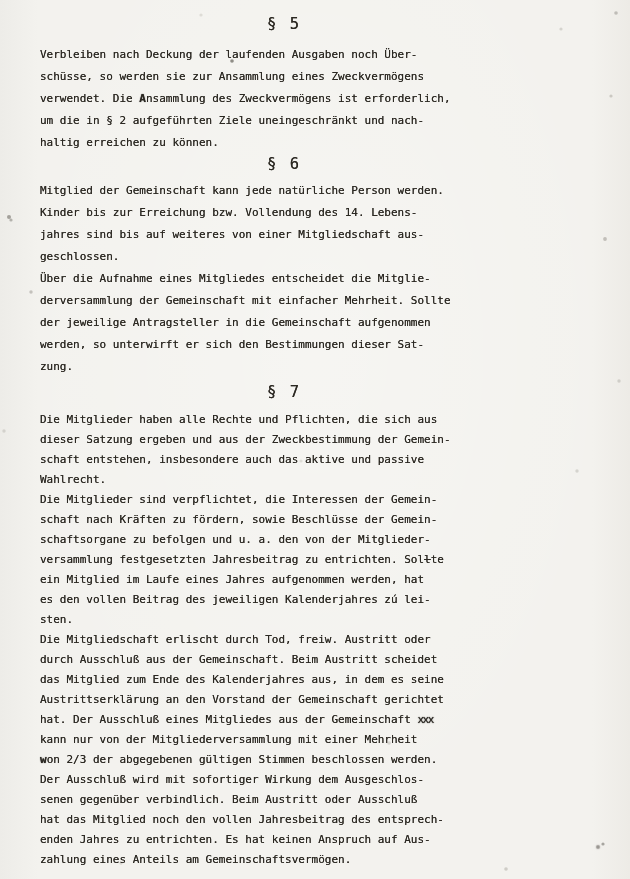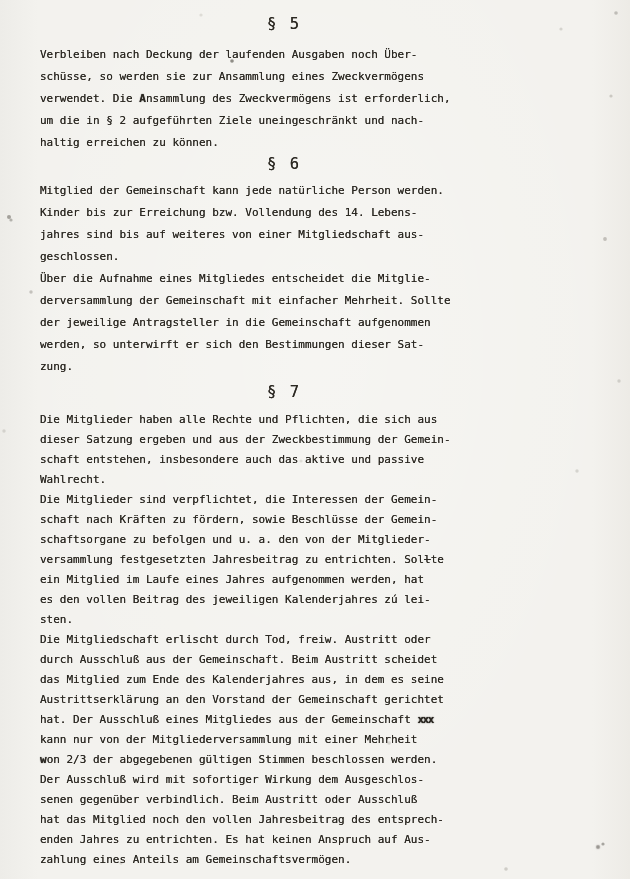--- a/index.html
+++ b/index.html
@@ -34,21 +34,21 @@
   .h-3{margin:4px 0 8px 0;}
   .lines{
     font-size:11px;
     white-space:pre;
     text-shadow:0 0 0.6px rgba(43,40,34,0.85);
   }
   .lines-a .line, .lines-b .line{line-height:22px;height:22px;}
   .lines-c .line{line-height:20px;height:20px;}
   .bd{font-weight:bold;text-shadow:0 0 1px rgba(30,28,24,0.95);}
   .st{text-decoration:line-through;}
-  .ov{font-weight:bold;letter-spacing:-1.5px;text-shadow:0 0 1.2px rgba(20,18,15,1);}
+  .ov{font-weight:normal;letter-spacing:-1.5px;text-shadow:0 0 1.2px rgba(20,18,15,1);}
   .noise{
     position:absolute;top:0;left:0;width:2px;height:2px;border-radius:50%;
     background:transparent;pointer-events:none;
     box-shadow:
       231px 60px 0 0.8px rgba(60,57,50,0.55),
       8px 216px 0 1px rgba(70,66,58,0.45),
       10px 219px 0 0.6px rgba(70,66,58,0.35),
       30px 291px 0 0.7px rgba(90,86,76,0.30),
       615px 12px 0 0.8px rgba(80,76,68,0.30),
       610px 95px 0 0.6px rgba(90,86,76,0.25),

